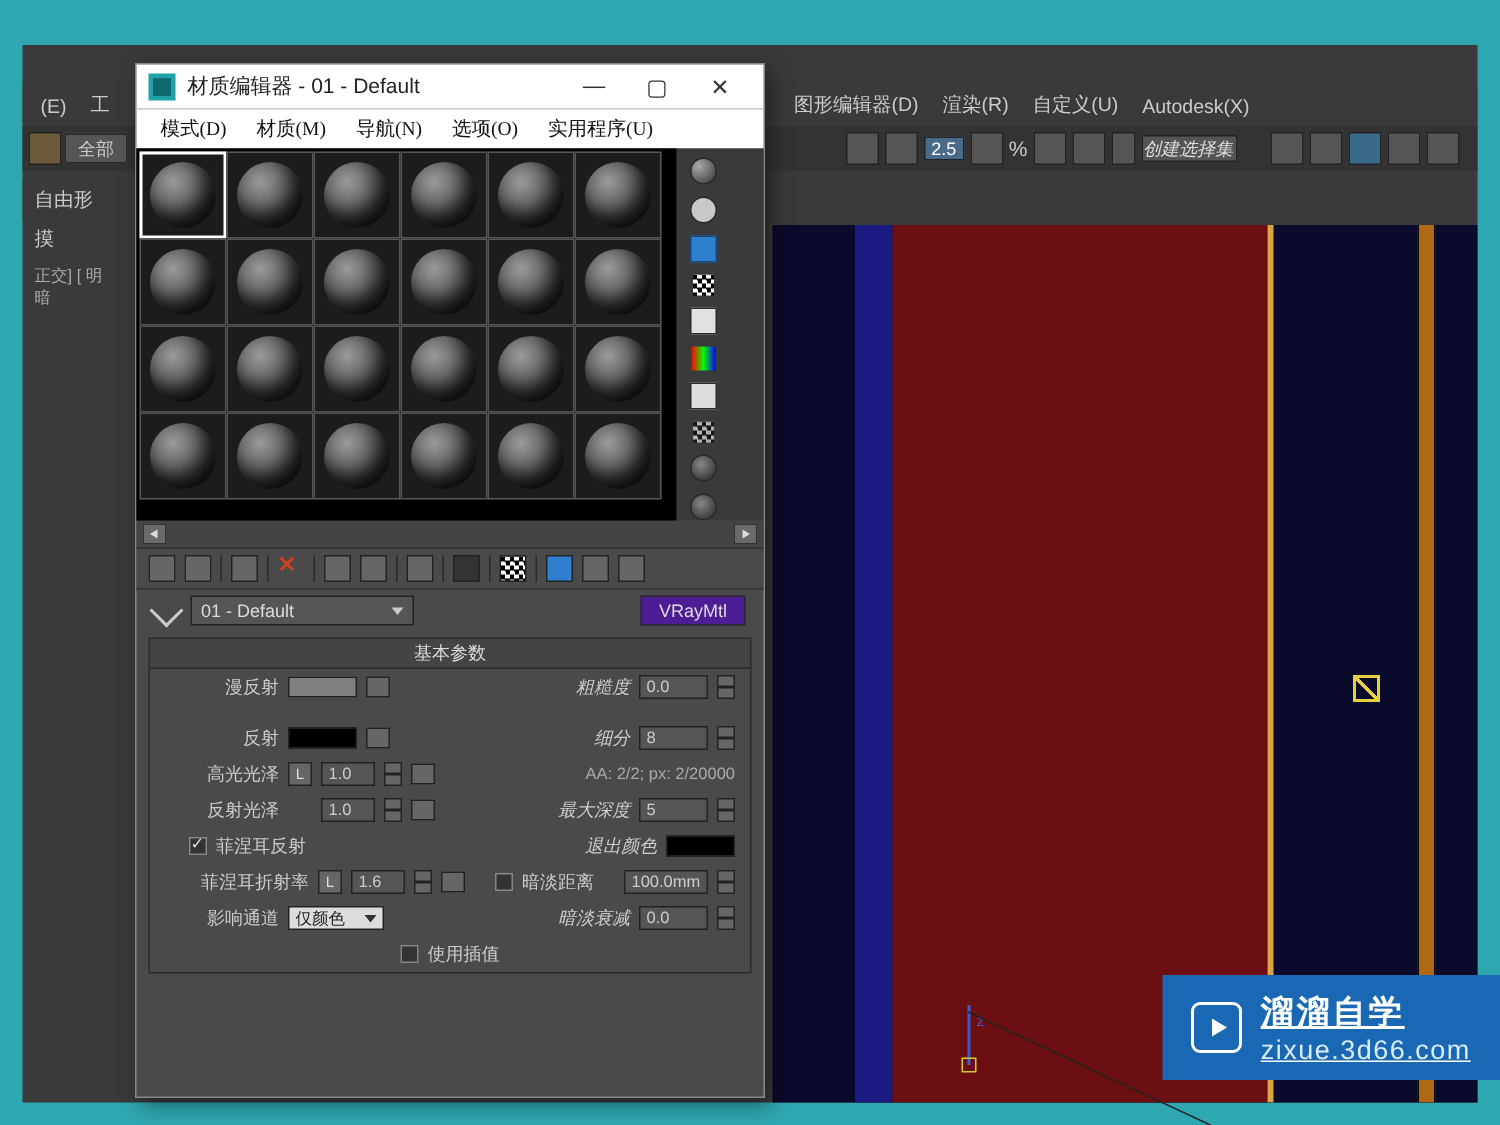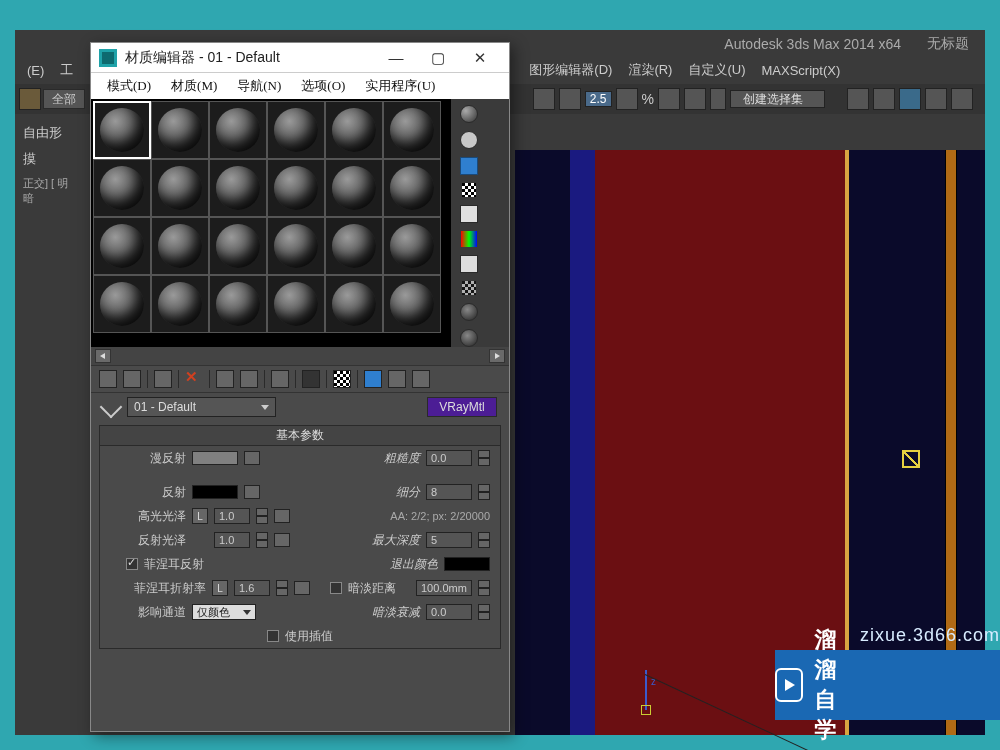--- a/index.html
+++ b/index.html
@@ -6,39 +6,39 @@
   body { width: 1000px; height: 750px; background: #2fa7b0; overflow: hidden; position: relative; }
   .app-frame { position: absolute; left: 15px; top: 30px; right: 15px; bottom: 15px; background: #3a3a3a; }
   .title-bar { position: absolute; top: 0; right: 0; height: 28px; display: flex; align-items: center; gap: 8px; padding-right: 16px; color: #999; font-size: 14px; }
   .title-bar span { color: #aaa; }
   .menu-bar { position: absolute; top: 28px; left: 0; right: 0; height: 24px; display: flex; align-items: center; padding-left: 4px; color: #ccc; font-size: 13px; background: #3a3a3a; }
   .menu-bar div { padding: 2px 8px; }
   .button-row { position: absolute; top: 54px; left: 0; right: 0; height: 30px; background: #333; display: flex; align-items: center; gap: 2px; padding: 0 4px; }
   .btn-row-icon { width: 22px; height: 22px; background: #555; display:inline-block; border:1px solid #222; }
   .tool-bar-right { display:flex; align-items:center; gap:4px; margin-left:auto; padding-right:8px; color:#ddd; font-size:12px; }
   .num-box { background:#4a6a8a; border:1px solid #222; padding:0 4px; font-size:12px; color:#fff; }
-  .sel-set { background:#555; border:1px solid #222; width:95px; height:18px; font-size:12px; color:#ddd; padding-left:12px; }
+  .sel-set { background:#555; border:1px solid #222; width:64px; height:18px; font-size:12px; color:#ddd; padding-left:0;font-style:italic; }
   .left-col { position: absolute; top: 90px; left: 0; width: 68px; color: #ccc; font-size: 13px; }
   .left-col div { padding: 4px 8px; }
   .viewport { position: absolute; top: 120px; left: 500px; right: 0; bottom: 0; background: #0a0a2a; overflow:hidden; }
   .vp-shape1 { position:absolute; left:80px; top:0; width:250px; bottom:0; background:#6b0f12; }
   .vp-shape2 { position:absolute; left:55px; top:0; width:25px; bottom:0; background:#1a1a80; }
   .vp-shape3 { position:absolute; left:330px; top:0; width:4px; bottom:0; background:#d9a441; }
   .vp-shape4 { position:absolute; left:430px; top:0; width:12px; bottom:0; background:#b06a15; border-left:1px solid #000; border-right:1px solid #000;}
   .gizmo { position:absolute; left:130px; bottom:25px; }
   .gizmo .zaxis { width:2px; height:40px; background:#3b5bcc; position:absolute; left:0; bottom:0;}
   .gizmo .zlab { color:#3b5bcc; font-size:10px; position:absolute; left:6px; top:-34px;}
   .gizmo .box { width:10px; height:10px; border:1px solid #cc3; position:absolute; left:-4px; bottom:-5px;}
   .sel-marker { position:absolute; right:65px; top:300px; width:18px; height:18px; border:2px solid #e6d040; }
   .sel-marker::after{content:"";position:absolute;left:0;top:0;right:0;bottom:0;background:linear-gradient(45deg,transparent 45%,#e6d040 45%,#e6d040 55%,transparent 55%);}
   .arrow-line { position:absolute; left:630px; bottom:60px; width:230px; height:1px; background:#222; transform:rotate(25deg); transform-origin:left;}
   .watermark { position: absolute; right: 0; bottom: 30px; width: 225px; height: 70px; background: #1a68b3; display: flex; align-items: center; justify-content: center; gap: 12px; }
   .wm-icon { width: 34px; height: 34px; border: 2px solid #fff; border-radius: 6px; display:flex; align-items:center; justify-content:center; }
   .wm-icon::before { content:""; width:0; height:0; border-left:10px solid #fff; border-top:6px solid transparent; border-bottom:6px solid transparent; margin-left:3px;}
-  .wm-text { display:flex; flex-direction:row; color:#fff; }
+  .wm-text { display:flex; flex-direction:column; color:#fff;text-decoration:underline; }
   .wm-text .big { font-size:22px; font-weight:bold; letter-spacing:2px;}
   .wm-text .small { font-size:18px; letter-spacing:1px; color:#d8ecff;}
   
   .mat-editor { position: absolute; left: 90px; top: 42px; width: 420px; height: 690px; background: #4a4a4a; border:1px solid #888; box-shadow: 4px 4px 14px rgba(0,0,0,.45); }
   .me-title { height: 30px; background: #fff; display: flex; align-items: center; padding: 0 8px; border-bottom:1px solid #ccc;}
   .me-title .me-icon { width:18px; height:18px; background:#1fa2a8; margin-right:8px; position:relative;}
   .me-title .me-icon::after{content:"";position:absolute;left:3px;top:3px;right:3px;bottom:3px;background:#0e6a6f;}
   .me-title .t { flex:1; font-size:14px; color:#222;}
   .me-title .win-btn { width:42px; height:28px; display:flex; align-items:center; justify-content:center; color:#333; font-size:15px;}
   .me-menu { height:26px; background:#fff; display:flex; align-items:center; padding:0 6px; font-size:13px; color:#111;}
@@ -84,32 +84,28 @@
   .chk{width:12px;height:12px;border:1px solid #888;background:#333;position:relative;}
   .chk.on::after{content:"✓";position:absolute;left:0;top:-3px;color:#ddd;font-size:11px;}
   .sel-drop{width:64px;height:16px;background:#ddd;color:#222;font-size:11px;display:flex;align-items:center;justify-content:space-between;padding:0 4px;border:1px solid #222;}
   .sel-drop .dd{width:0;height:0;border-left:4px solid transparent;border-right:4px solid transparent;border-top:5px solid #333;}
   .tab-btn { background:#555; color:#ccc; border:1px solid #2a2a2a; height:20px; padding:0 8px; font-size:12px; display:inline-flex; align-items:center; margin-right:4px;}
 </style>
 </head>
 <body>
 
 <div class="app-frame">
-  <div class="title-bar">
-    <span>Autodesk 3ds Max  2014 x64</span>
-    <span style="margin-left:18px;">无标题</span>
-  </div>
 
   <div class="menu-bar">
     <div>(E)</div>
     <div>工</div>
     <div style="margin-left:440px;">图形编辑器(D)</div>
     <div>渲染(R)</div>
     <div>自定义(U)</div>
-    <div>MAXScript(X)</div>
+    <div>Autodesk(X)</div>
   </div>
 
   <div class="button-row">
     <span class="btn-row-icon" style="background:#6a5a3a;"></span>
     <span class="tab-btn">全部</span>
     <div class="tool-bar-right">
       <span class="btn-row-icon"></span>
       <span class="btn-row-icon"></span>
       <span class="num-box">2.5</span>
       <span class="btn-row-icon"></span>

